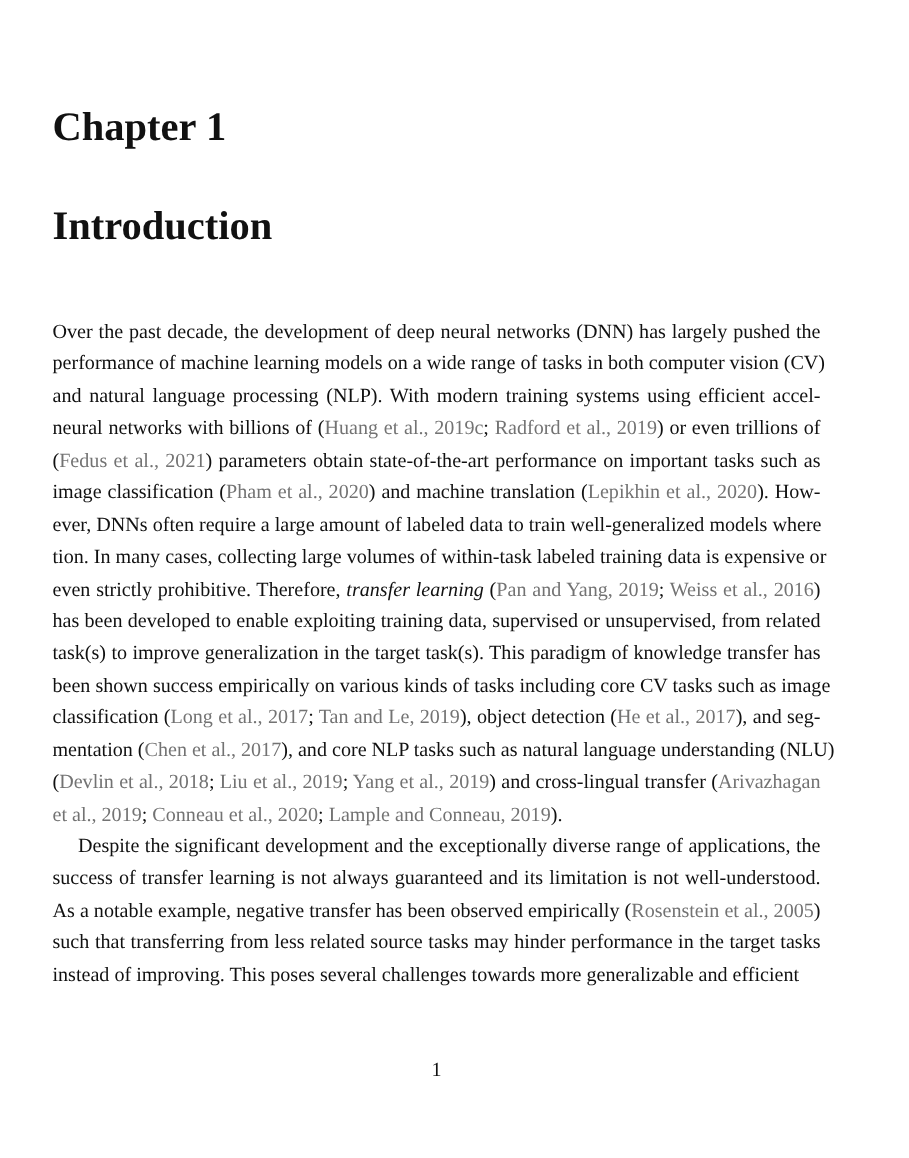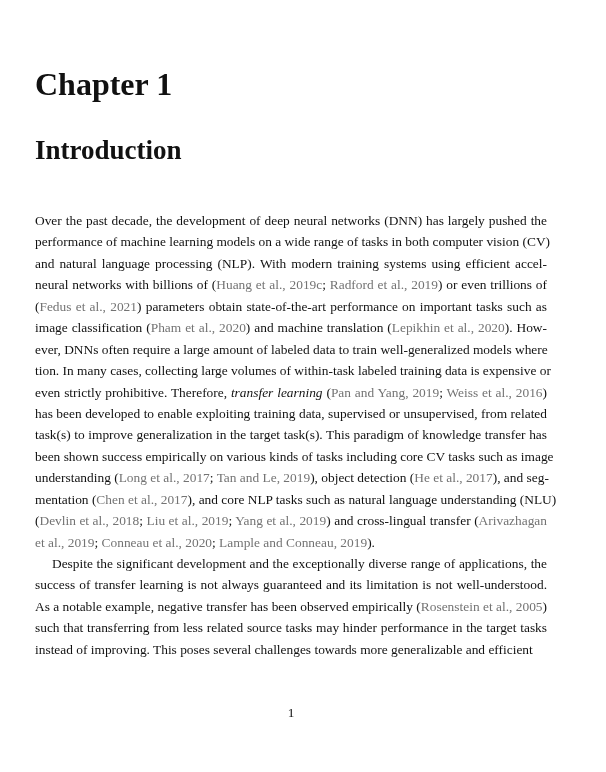--- a/index.html
+++ b/index.html
@@ -18,21 +18,21 @@
     .page {
       position: absolute;
       left: 35px;
       top: 0;
       width: 512px;
     }
     .chapter-label {
       position: absolute;
       left: 0;
       top: 66px;
-      font-size: 32px;
+      font-size: 27px;
       font-weight: bold;
       line-height: 36px;
       white-space: nowrap;
       margin: 0;
     }
     .chapter-title {
       position: absolute;
       left: 0;
       top: 132px;
       font-size: 27px;
@@ -92,21 +92,21 @@
         <span class="line"><span>and natural language processing (NLP). With modern training systems using efficient accel-</span></span>
         <span class="line"><span>neural networks with billions of (</span><a class="cite">Huang et al., 2019c</a><span>; </span><a class="cite">Radford et al., 2019</a><span>) or even trillions of</span></span>
         <span class="line"><span>(</span><a class="cite">Fedus et al., 2021</a><span>) parameters obtain state-of-the-art performance on important tasks such as</span></span>
         <span class="line"><span>image classification (</span><a class="cite">Pham et al., 2020</a><span>) and machine translation (</span><a class="cite">Lepikhin et al., 2020</a><span>). How-</span></span>
         <span class="line"><span>ever, DNNs often require a large amount of labeled data to train well-generalized models where</span></span>
         <span class="line"><span>tion. In many cases, collecting large volumes of within-task labeled training data is expensive or</span></span>
         <span class="line"><span>even strictly prohibitive.  Therefore, </span><span class="em">transfer learning</span><span> (</span><a class="cite">Pan and Yang, 2019</a><span>; </span><a class="cite">Weiss et al., 2016</a><span>)</span></span>
         <span class="line"><span>has been developed to enable exploiting training data, supervised or unsupervised, from related</span></span>
         <span class="line"><span>task(s) to improve generalization in the target task(s).  This paradigm of knowledge transfer has</span></span>
         <span class="line"><span>been shown success empirically on various kinds of tasks including core CV tasks such as image</span></span>
-        <span class="line"><span>understanding (</span><a class="cite">Long et al., 2017</a><span>; </span><a class="cite">Tan and Le, 2019</a><span>), object detection (</span><a class="cite">He et al., 2017</a><span>), and seg-</span></span>
+        <span class="line"><span>classification (</span><a class="cite">Long et al., 2017</a><span>; </span><a class="cite">Tan and Le, 2019</a><span>), object detection (</span><a class="cite">He et al., 2017</a><span>), and seg-</span></span>
         <span class="line"><span>mentation (</span><a class="cite">Chen et al., 2017</a><span>), and core NLP tasks such as natural language understanding (NLU)</span></span>
         <span class="line"><span>(</span><a class="cite">Devlin et al., 2018</a><span>; </span><a class="cite">Liu et al., 2019</a><span>; </span><a class="cite">Yang et al., 2019</a><span>) and cross-lingual transfer (</span><a class="cite">Arivazhagan</a></span>
         <span class="line last"><a class="cite">et al., 2019</a><span>; </span><a class="cite">Conneau et al., 2020</a><span>; </span><a class="cite">Lample and Conneau, 2019</a><span>).</span></span>
       </div>
       <div>
         <span class="line indent"><span>Despite the significant development and the exceptionally diverse range of applications, the</span></span>
         <span class="line"><span>success of transfer learning is not always guaranteed and its limitation is not well-understood.</span></span>
         <span class="line"><span>As a notable example, negative transfer has been observed empirically (</span><a class="cite">Rosenstein et al., 2005</a><span>)</span></span>
         <span class="line"><span>such that transferring from less related source tasks may hinder performance in the target tasks</span></span>
         <span class="line last"><span>instead of improving.  This poses several challenges towards more generalizable and efficient</span></span>

